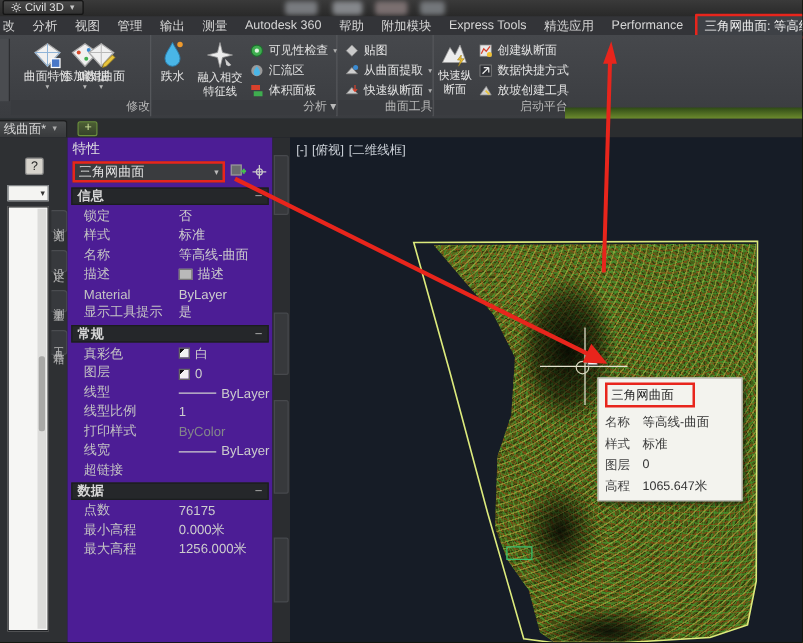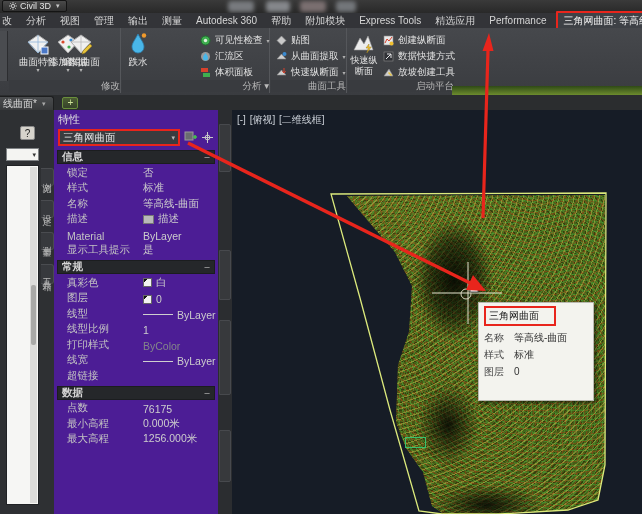--- a/index.html
+++ b/index.html
@@ -199,20 +199,27 @@
     </div>
 
     <div class="panel" style="left:122px;width:148px;">
       <div class="bigbtn" style="left:0px;width:32px;">
         <svg class="bicon" width="20" height="24" viewBox="0 0 20 24">
             <path d="M10 2C7 8 4 11 4 15a6 6 0 0 0 12 0c0-4-3-7-6-13z" fill="#49b6e8" stroke="#2d7fae" stroke-width=".8"></path>
             <circle cx="16" cy="3.5" r="2.2" fill="#f09a2c"></circle>
           </svg>
         <span class="blabel">跌水</span>
       </div>
+      <div class="bigbtn" style="left:32px;width:44px;font-size:9px;">
+        <svg class="bicon" width="24" height="24" viewBox="0 0 24 24">
+            <path d="M12 2 14 10 22 12 14 14 12 22 10 14 2 12 10 10z" fill="#ececec" stroke="#9a9a9a" stroke-width=".6"></path>
+            <path d="M16 15l5 5-2 1-2-1z" fill="#cfcfcf"></path>
+          </svg>
+        <span class="blabel">融入相交特征线</span>
+      </div>
       <div class="smallcol" style="left:78px;">
         <div class="srow">
           <svg width="11" height="11" viewBox="0 0 11 11">
               <circle cx="5.5" cy="5.5" r="4.5" fill="#3fae4f" stroke="#1f6e2f"></circle>
               <circle cx="5.5" cy="5.5" r="1.7" fill="#dff2df"></circle>
             </svg>
           <span>可见性检查</span>
             <span class="scaret">▾</span>
         </div>
         <div class="srow">
@@ -478,20 +485,24 @@
           <span class="tt-v">等高线-曲面</span>
         </div>
       <div class="tt-row">
           <span class="tt-l">样式</span>
           <span class="tt-v">标准</span>
         </div>
       <div class="tt-row">
           <span class="tt-l">图层</span>
           <span class="tt-v">0</span>
         </div>
+      <div class="tt-row">
+          <span class="tt-l">高程</span>
+          <span class="tt-v">1065.647米</span>
+        </div>
     </div>
   </div>
 
   <svg class="overlay" width="642" height="514">
     <path d="M188 143 L470 283" stroke="#e8251c" stroke-width="3.4" fill="none"></path>
     <polygon points="486,291 466,290 473,275" fill="#e8251c"></polygon>
     <path d="M483 218 L488 50" stroke="#e8251c" stroke-width="3.2" fill="none"></path>
     <polygon points="489,33 482.5,51 493.5,51" fill="#e8251c"></polygon>
   </svg>
 

